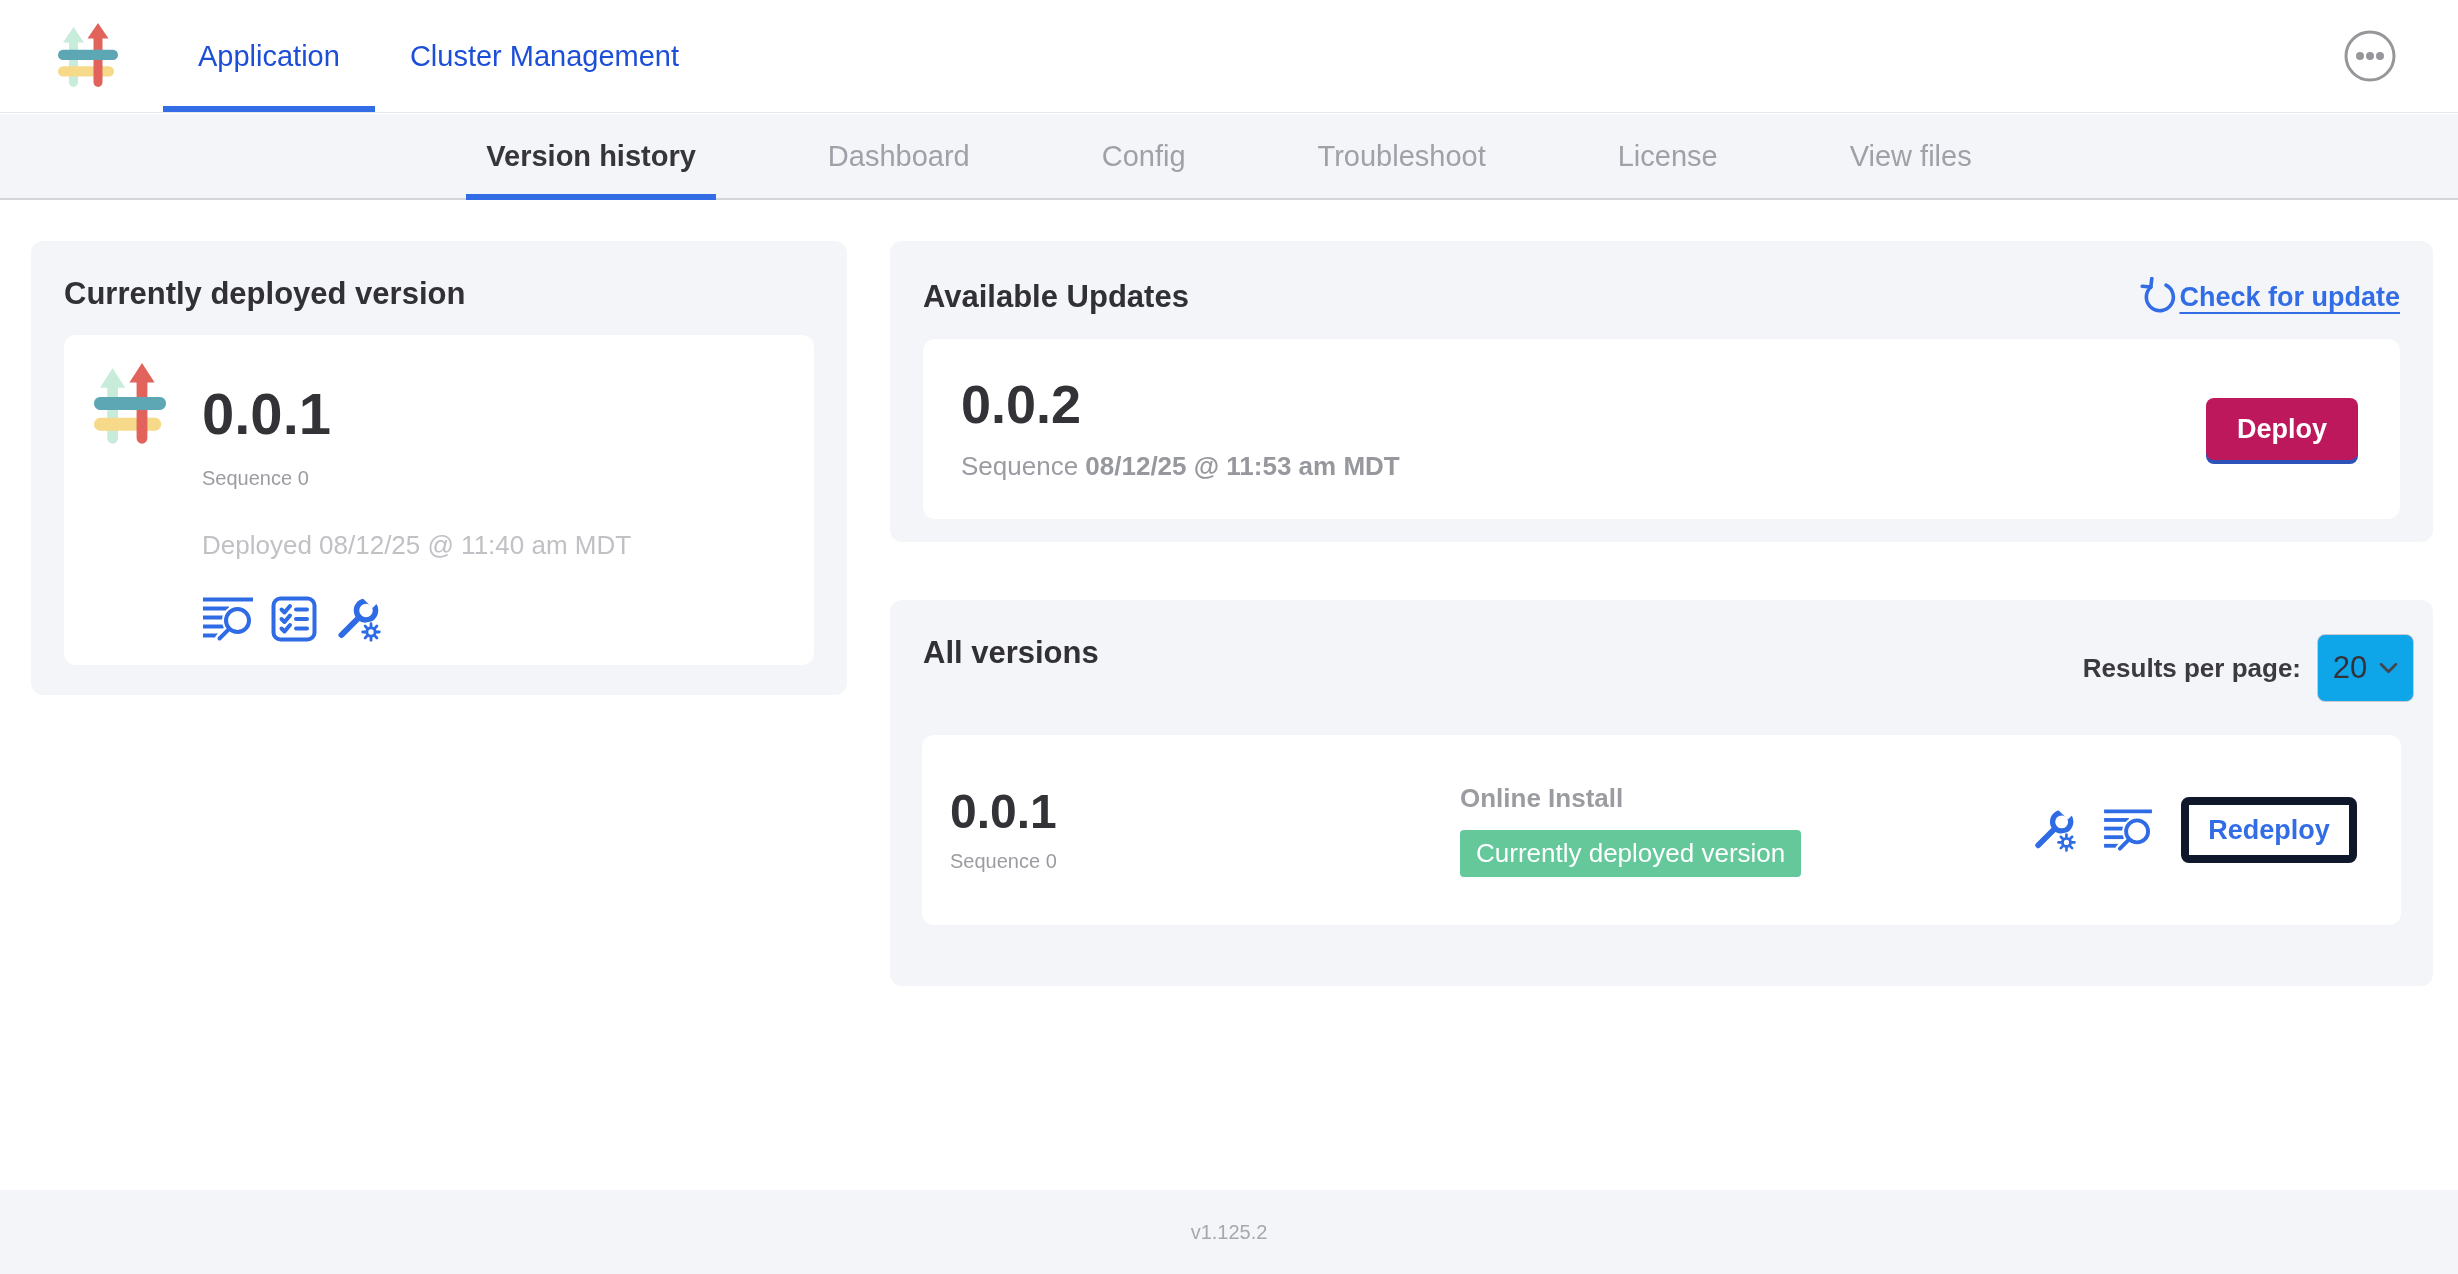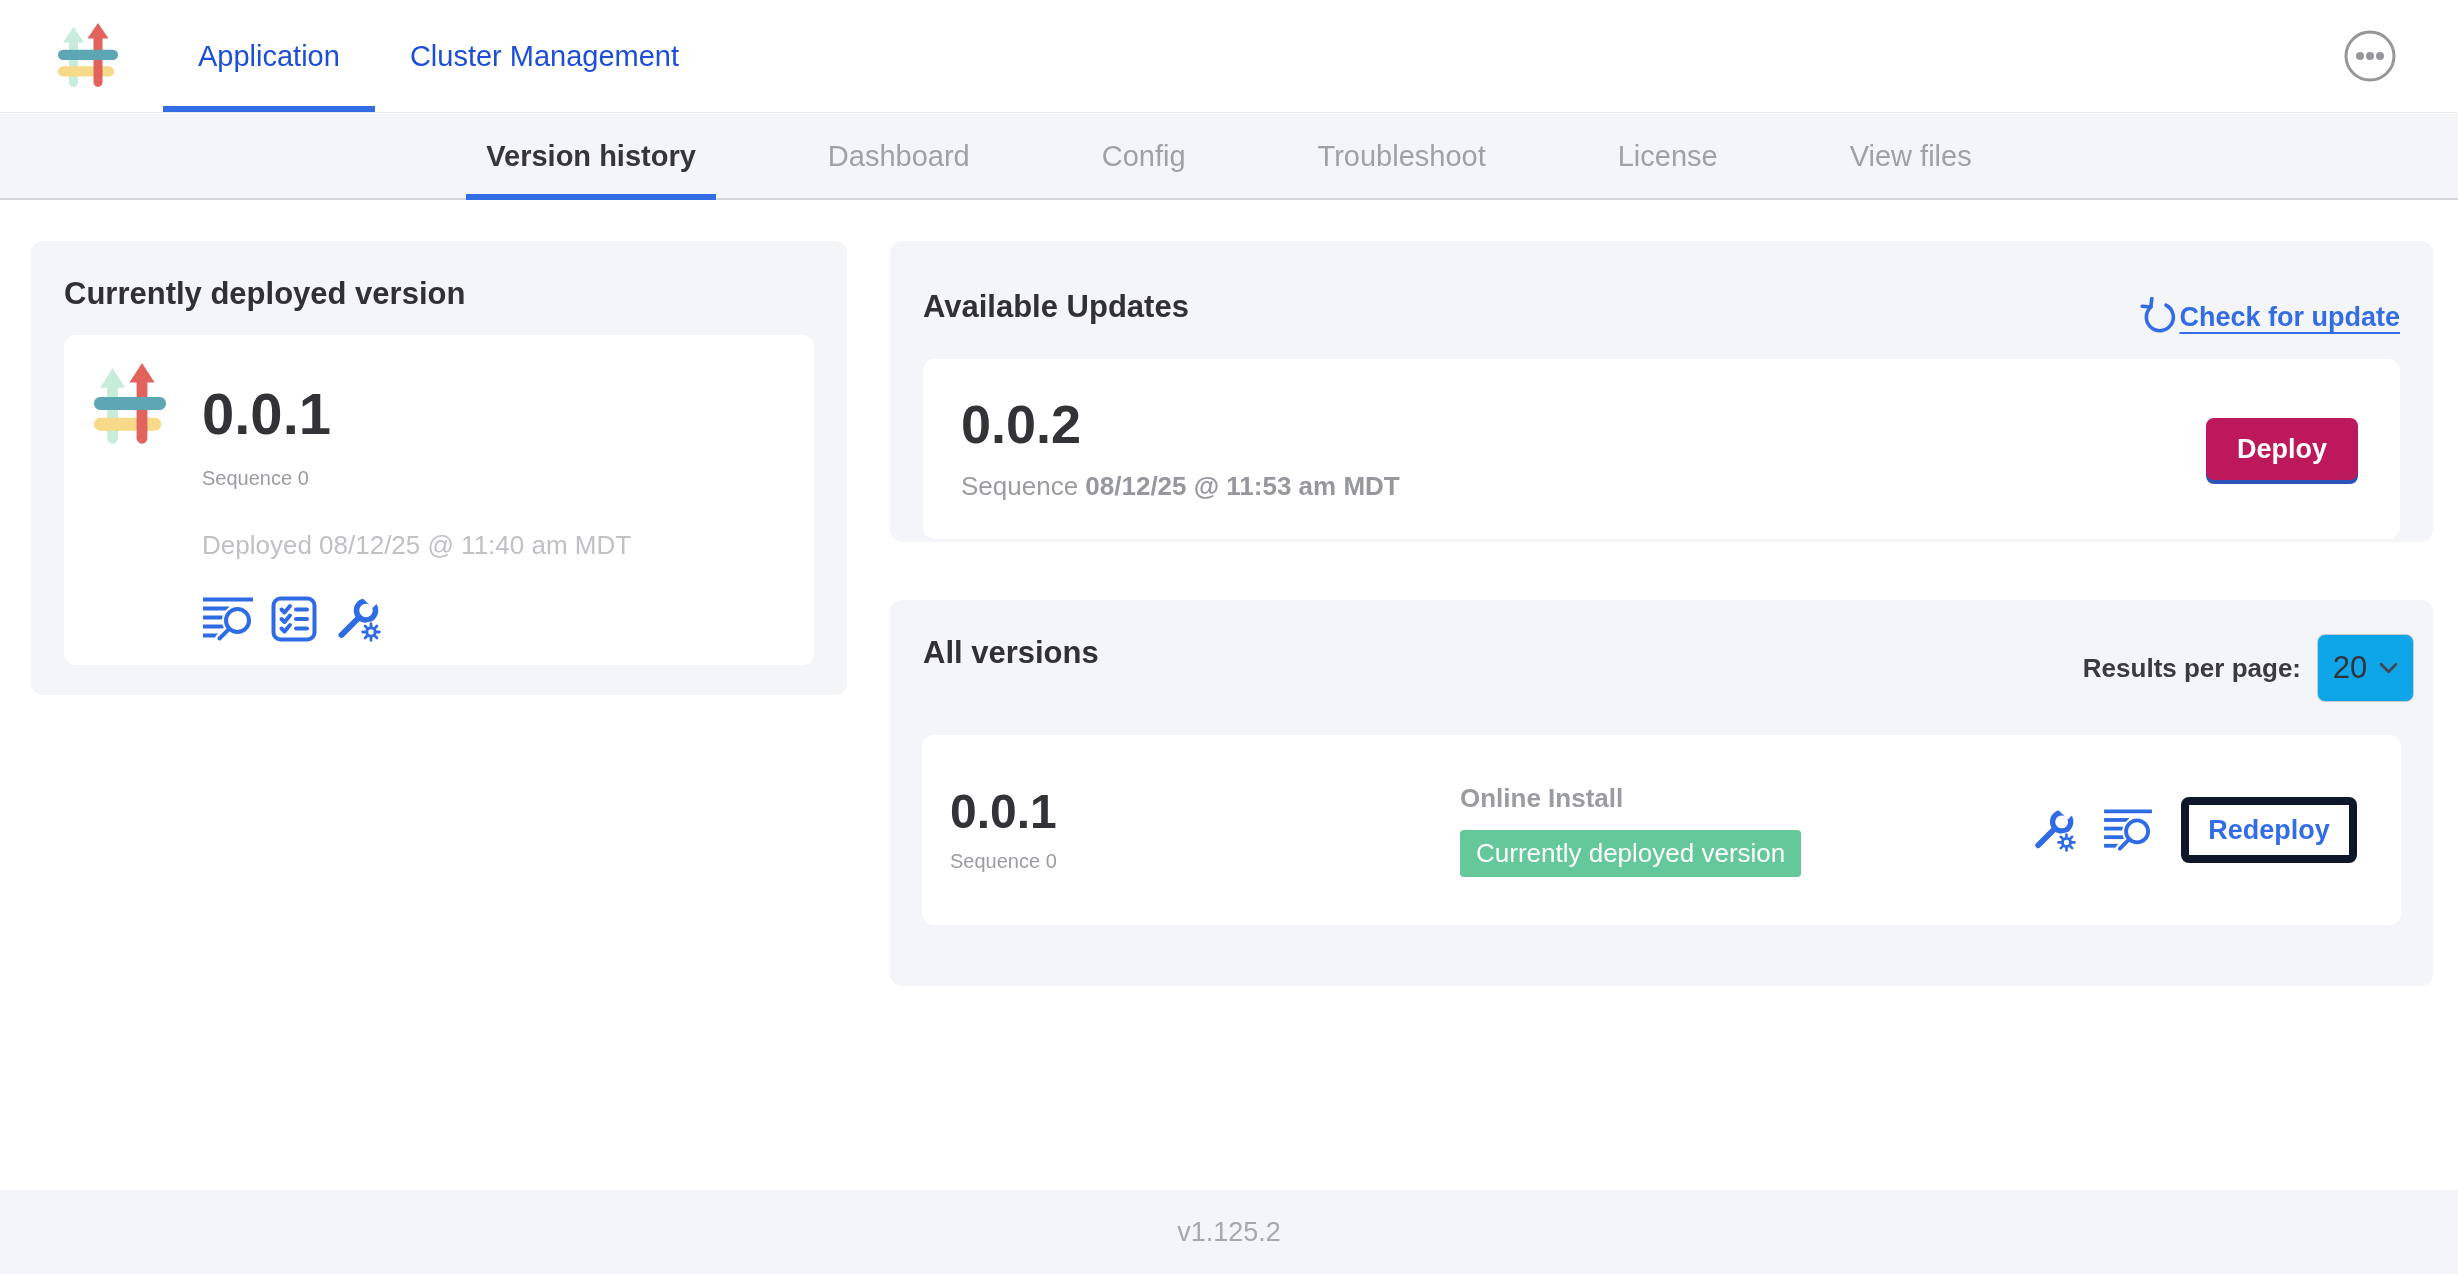--- a/index.html
+++ b/index.html
@@ -58,21 +58,21 @@
   .seq { font-size:20px; color:#9b9ca1; margin-top:24px; }
   .deployed { font-size:26px; color:#c0c1c5; margin-top:40px; }
   .icon-row { display:flex; align-items:center; gap:17px; margin-top:34px; color:#2f6be4; }
   .icon-row a, .row-icons a { color:inherit; line-height:0; cursor:pointer; }
 
   
   .card-updates { left:890px; top:241px; width:1543px; height:301px; padding:36px 33px; }
   .updates-head { display:flex; justify-content:space-between; align-items:center; }
   .check-link {
     display:flex; align-items:center; color:#326de6;
-    font-size:27px; font-weight:600; cursor:pointer;margin-top:20px;
+    font-size:27px; font-weight:600; cursor:pointer;
   }
   .check-link .lbl { text-decoration:underline; text-decoration-thickness:2px; text-underline-offset:6px; }
   .updates-inner {
     margin-top:22px; height:180px; display:flex; align-items:center;
     justify-content:space-between; padding:0 42px 0 38px;
   }
   .update-ver { font-size:54px; font-weight:700; line-height:1; color:#323237; }
   .released { margin-top:20px; font-size:26px; color:#9b9ca1; }
   .released .date { font-weight:700; color:#97989d; }
   .deploy-btn {
@@ -108,21 +108,21 @@
   .row-icons { display:flex; align-items:center; gap:26px; color:#2f6be4; margin-right:28px; }
   .redeploy-btn {
     width:176px; height:66px; background:#fff; border:8px solid #0f172a; border-radius:8px;
     color:#326de6; font-size:27px; font-weight:700; font-family:inherit; cursor:pointer;
   }
 
   
   .footer {
     position:absolute; left:0; top:1190px; width:100%; height:84px; background:#f4f5f8;
     display:flex; align-items:center; justify-content:center;
-    font-size:27px; color:#a7a8ac;
+    font-size:20px; color:#a7a8ac;
   }
 </style>
 </head>
 <body>
 
 <svg width="0" height="0" style="position:absolute" aria-hidden="true">
   <defs>
     <g id="def-logo">
 
       <rect x="11" y="14" width="9" height="48" rx="4.5" fill="#c7ecd9"></rect>

